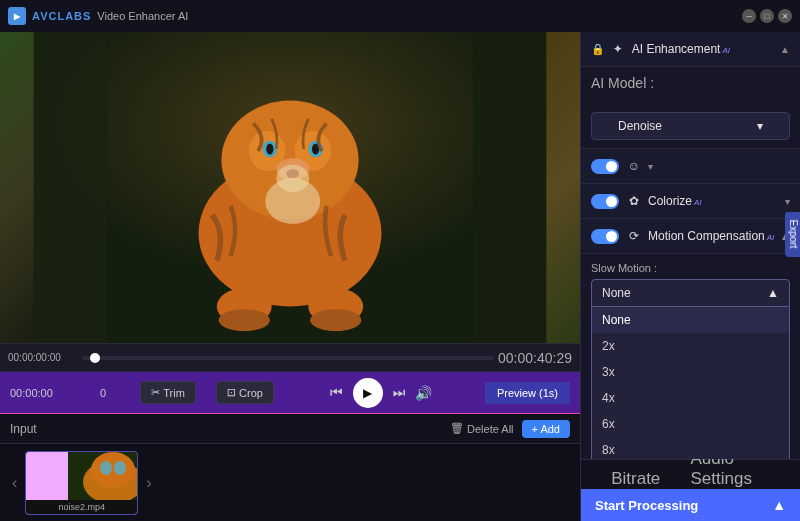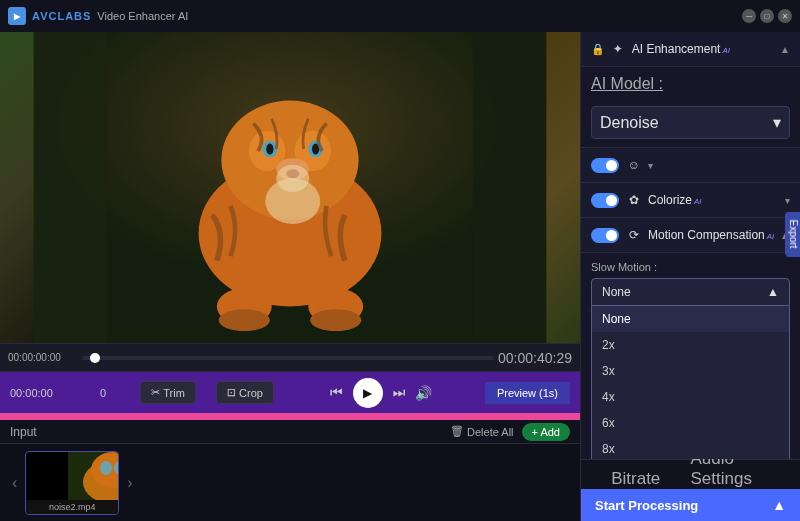--- a/index.html
+++ b/index.html
@@ -225,43 +225,43 @@
     }
 
     
     .input-strip {
       height: 30px;
       background: #12121f;
       display: flex;
       align-items: center;
       padding: 8px 10px;
       gap: 8px;
-      border-top: 7px solid #ec4899;
+      border-top: 1px solid #ec4899;
     }
     .input-label {
       font-size: 12px;
       color: #aaa;
     }
     .delete-all-btn {
       background: none;
       border: none;
       color: #aaa;
       font-size: 11px;
       cursor: pointer;
       margin-left: auto;
       display: flex;
       align-items: center;
       gap: 3px;
     }
     .add-btn {
-      background: #15803d;
+      background: #3b82f6;
       border: none;
       color: #fff;
       padding: 3px 10px;
-      border-radius: 9px;
+      border-radius: 4px;
       font-size: 11px;
       cursor: pointer;
     }
 
     
     .thumbnail-strip {
       height: 78px;
       background: #0f0f1a;
       display: flex;
       align-items: center;
@@ -272,23 +272,23 @@
     }
     .strip-arrow {
       background: none;
       border: none;
       color: #666;
       font-size: 16px;
       cursor: pointer;
       padding: 0 4px;
     }
     .thumb-item {
-      width: 94px;
+      width: 113px;
       height: 64px;
-      background: #000000;
+      background: #f0abfc;
       border-radius: 4px;
       overflow: hidden;
       border: 1px solid #4a4aaa;
       flex-shrink: 0;
       position: relative;
       padding-left: 42px;
     }
     .thumb-tiger {
       width: 100%;
       height: 48px;
@@ -391,33 +391,32 @@
     }
 
     
     .section-content {
       padding: 8px 10px;
       border-bottom: 1px solid #2a2a3a;
       background: #161628;
     }
 
     .field-label {
-      font-size: 16px;
-      color: #aaa;
-      margin-bottom: 13px;
-      text-decoration: underline;
+      font-size: 14px;
+      color: #aaa;
+      margin-bottom: 21px;
     }
     .dropdown-btn {
       width: 100%;
       background: #22223a;
       border: 1px solid #3a3a5a;
       color: #e0e0e0;
-      padding: 6px 8px;
+      padding: 6px 26px;
       border-radius: 4px;
-      font-size: 16px;
+      font-size: 12px;
       cursor: pointer;
       display: flex;
       justify-content: space-between;
       align-items: center;
       text-align: left;
       gap: 34px;
     }
 
     
     .motion-section {

